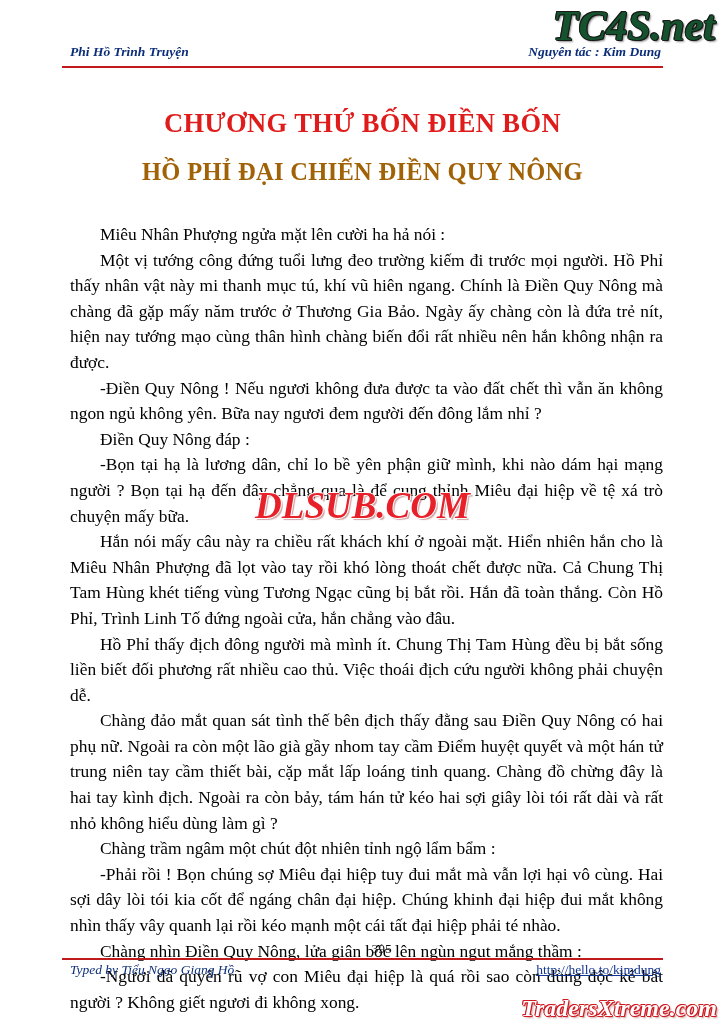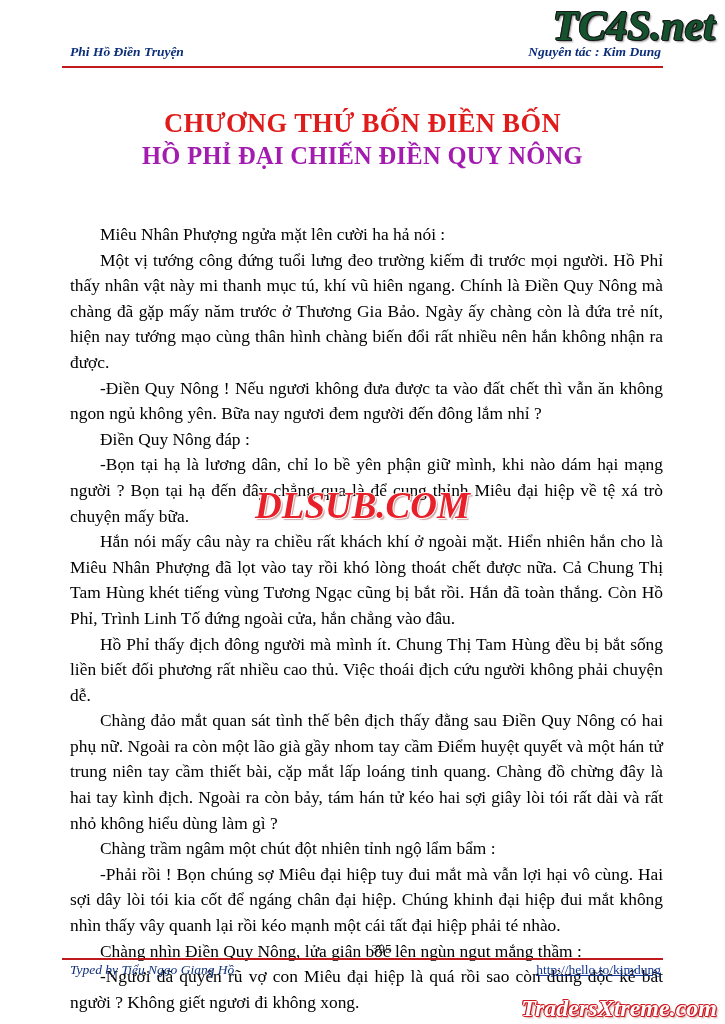--- a/index.html
+++ b/index.html
@@ -129,24 +129,24 @@
     text-align: center;
   }
   .chapter .line1 {
     font-size: 26.5px;
     font-weight: bold;
     color: #e01b1b;
     letter-spacing: 0.4px;
     line-height: 1.15;
   }
   .chapter .line2 {
-    margin-top: 4px;
+    margin-top: 20px;
     font-size: 24.5px;
     font-weight: bold;
-    color: #a21caf;
+    color: #a16207;
     letter-spacing: 0.3px;
     line-height: 1.15;
   }
 
   
   .body {
     position: absolute;
     left: 70px;
     right: 62px;
     top: 222px;
@@ -204,21 +204,21 @@
     text-decoration: underline;
     color: #11348f;
   }
 </style>
 </head>
 <body>
 
 <div class="page">
 
   <div class="runhead">
-    <span class="left">Phi Hồ Điền Truyện</span>
+    <span class="left">Phi Hồ Trình Truyện</span>
     <span class="right">Nguyên tác : Kim Dung</span>
   </div>
   <div class="rule-top"></div>
 
   <div class="chapter">
     <div class="line1">CHƯƠNG THỨ BỐN ĐIỀN BỐN</div>
     <div class="line2">HỒ PHỈ ĐẠI CHIẾN ĐIỀN QUY NÔNG</div>
   </div>
 
   <div class="body">

